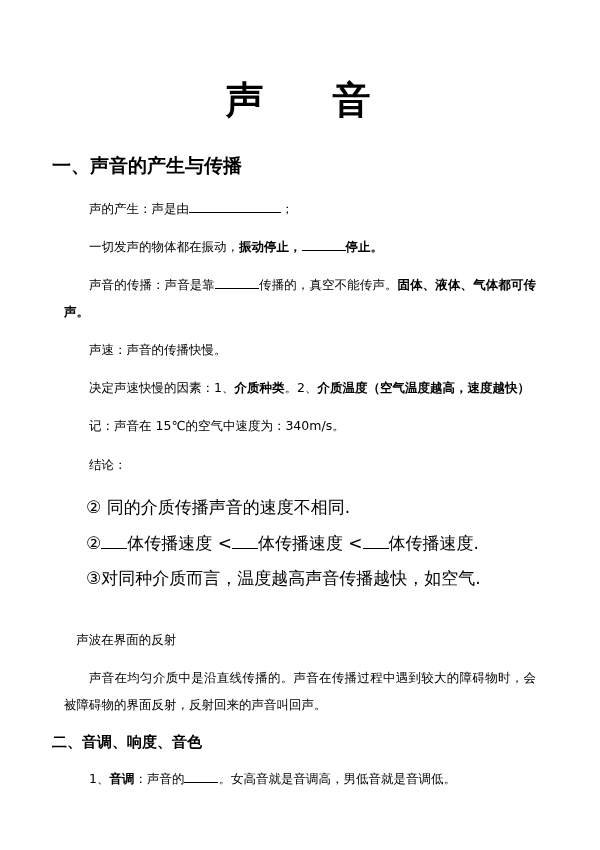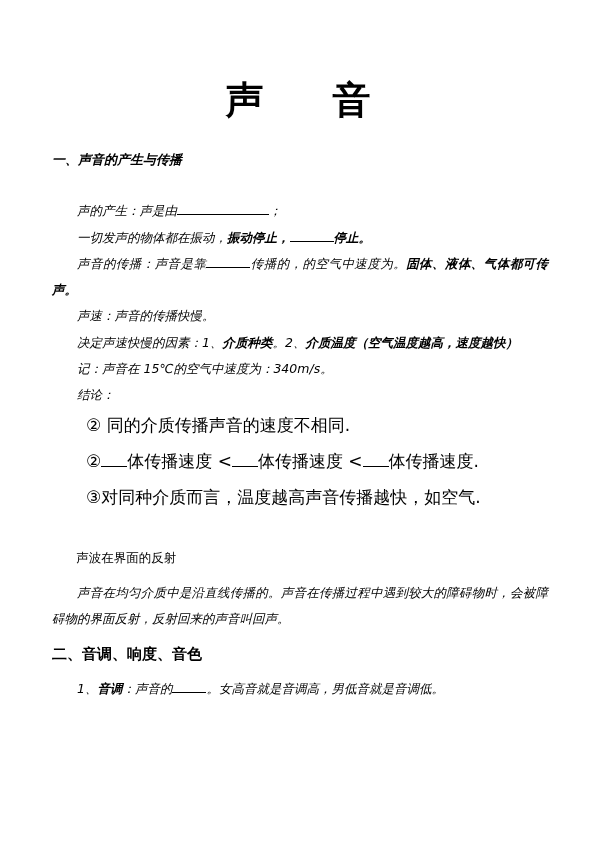--- a/index.html
+++ b/index.html
@@ -24,39 +24,37 @@
   .doc-title {
     text-align: center;
     font-size: 38px;
     font-weight: bold;
     letter-spacing: 28px;
     margin: 18px 0 26px 0;
     padding-left: 24px;
     line-height: 1.2;
   }
   .h2 {
-    font-size: 13px;
+    font-size: 19px;
     font-weight: bold;
-    margin: 0 0 28px 0;
+    margin: 0 0 16px 0;
     line-height: 1.6;
-    font-style: italic;
   }
   .h2-2 {
     font-size: 15px;
     font-weight: bold;
     margin: 10px 0 10px 0;
     line-height: 1.6;
   }
   .para {
     font-size: 12.5px;
     line-height: 2.1;
-    margin: 0;
+    margin: 12px;
     text-indent: 2em;
     text-align: justify;
-    font-style: italic;
   }
   .b {
     font-weight: bold;
   }
   .blank {
     display: inline-block;
     border-bottom: 1px solid #000;
     vertical-align: baseline;
   }
   .blank-lg { width: 92px; }
@@ -88,21 +86,21 @@
 
   <p class="para">
     <span>声的产生：声是由</span><span class="blank blank-lg"></span><span>；</span>
   </p>
 
   <p class="para">
     <span>一切发声的物体都在振动，</span><span class="b">振动停止，</span><span class="blank blank-md"></span><span class="b">停止。</span>
   </p>
 
   <p class="para">
-    <span>声音的传播：声音是靠</span><span class="blank blank-md"></span><span>传播的，的空气中速度为。</span><span class="b">固体、液体、气体都可传声。</span>
+    <span>声音的传播：声音是靠</span><span class="blank blank-md"></span><span>传播的，真空不能传声。</span><span class="b">固体、液体、气体都可传声。</span>
   </p>
 
   <p class="para">
     <span>声速：声音的传播快慢。</span>
   </p>
 
   <p class="para">
     <span>决定声速快慢的因素：1、</span><span class="b">介质种类</span><span>。2、</span><span class="b">介质温度</span><span class="b">（空气温度越高，速度越快）</span>
   </p>
 

